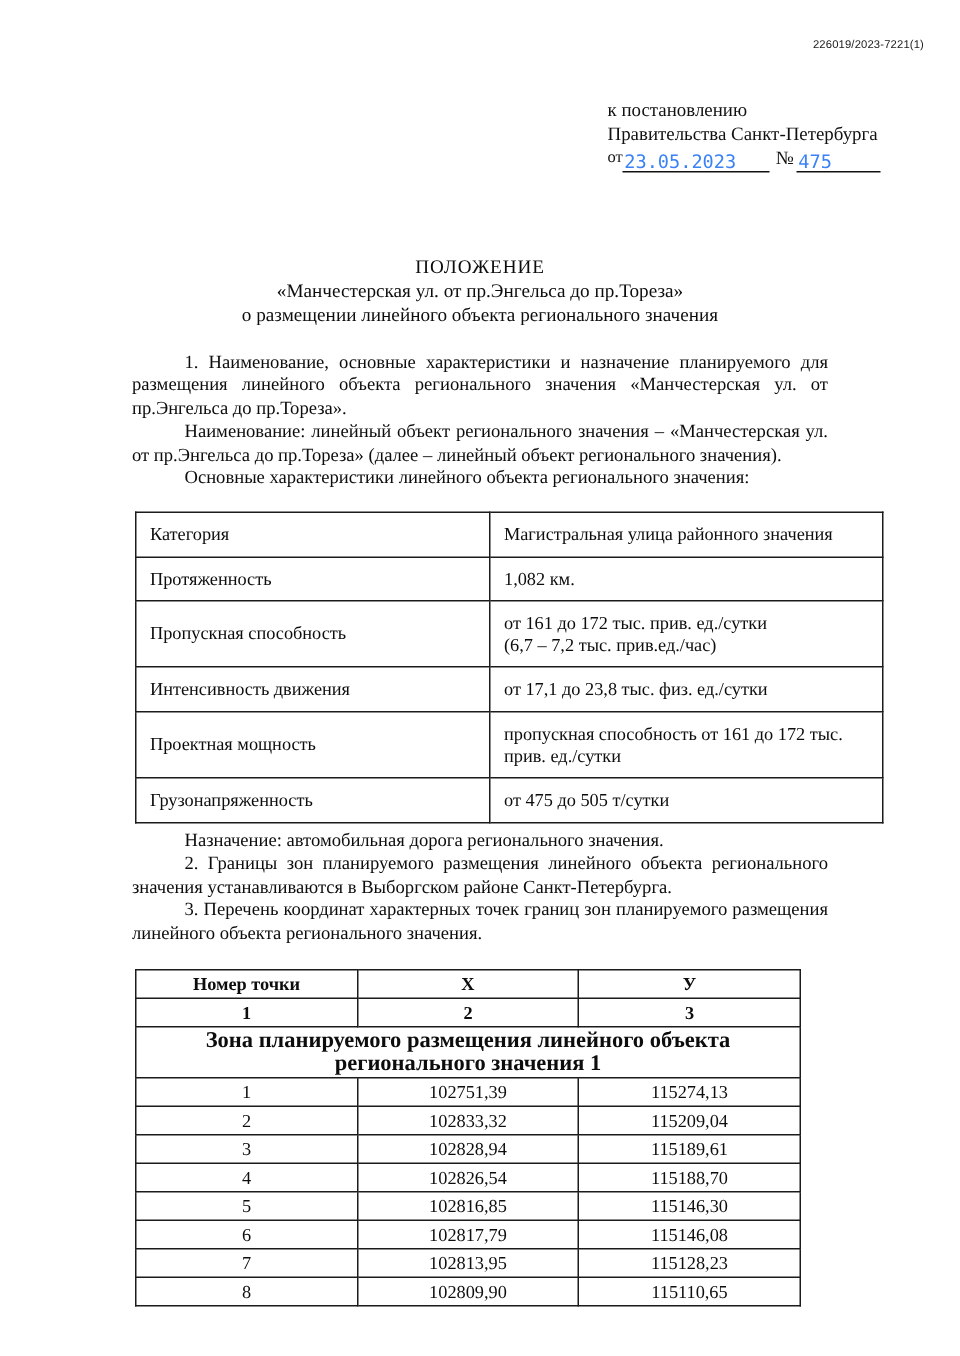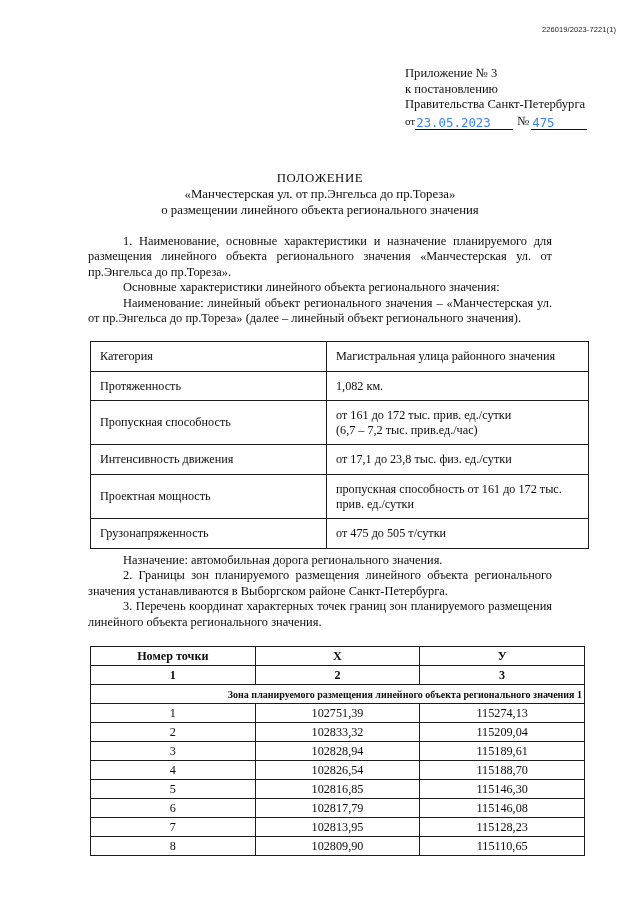--- a/index.html
+++ b/index.html
@@ -102,21 +102,21 @@
     text-align: justify;
     text-indent: 35px;
     text-justify: inter-word;
   }
   p.para.last-nojust { text-align: left; }
 
   
   .tbl-wrap { position: absolute; left: 90px; width: 462px; }
   table.doc {
     border-collapse: collapse;
-    width: 495px;
+    width: 444px;
     table-layout: fixed;
   }
   table.doc td, table.doc th {
     border: 1px solid #1b1b1b;
     font-size: 12.2px;
     line-height: 14.6px;
     font-weight: normal;
     vertical-align: middle;
   }
 
@@ -134,54 +134,53 @@
     padding: 1.5px 2px;
     font-size: 12.2px;
     line-height: 15px;
   }
   #coordinates-table th { font-weight: bold; }
   #coordinates-table td.num-col { width: 154px; }
   #coordinates-table td.x-col   { width: 154px; }
   #coordinates-table td.y-col   { width: 154px; }
   #coordinates-table tr.section td {
     font-weight: bold;
-    text-align: right;
-    font-size: 10px;
+    text-align: center;
+    font-size: 15px;
   }
   #coordinates-table tr.idx td { font-weight: bold; }
 </style>
 </head>
 <body>
 
 <div class="page">
 
   <div class="reg-stamp">226019/2023-7221(1)</div>
 
   <div class="approval">
-    <div class="ln">Приложение № 3</div>
     <div class="ln">к постановлению</div>
     <div class="ln">Правительства Санкт-Петербурга</div>
     <div class="date-line">
       <span class="lbl">от</span>
       <span class="fill date">23.05.2023</span>
       <span class="no-sign">№</span>
       <span class="fill num">475</span>
     </div>
   </div>
 
   <div class="title-block">
     <div class="t1">ПОЛОЖЕНИЕ</div>
     <div>«Манчестерская ул. от пр.Энгельса до пр.Тореза»</div>
     <div>о размещении линейного объекта регионального значения</div>
   </div>
 
   <div class="body" style="top:234px;">
     <p class="para">1. Наименование, основные характеристики и назначение планируемого для размещения линейного объекта регионального значения «Манчестерская ул. от пр.Энгельса до пр.Тореза».</p>
+    <p class="para">Наименование: линейный объект регионального значения – «Манчестерская ул. от пр.Энгельса до пр.Тореза» (далее – линейный объект регионального значения).</p>
     <p class="para last-nojust">Основные характеристики линейного объекта регионального значения:</p>
-    <p class="para">Наименование: линейный объект регионального значения – «Манчестерская ул. от пр.Энгельса до пр.Тореза» (далее – линейный объект регионального значения).</p>
   </div>
 
   <div class="tbl-wrap" style="top:341px;">
     <table class="doc" id="characteristics-table">
       <tbody>
           <tr>
             <td class="key">Категория</td>
             <td class="val">Магистральная улица районного  значения</td>
           </tr>
           <tr>

